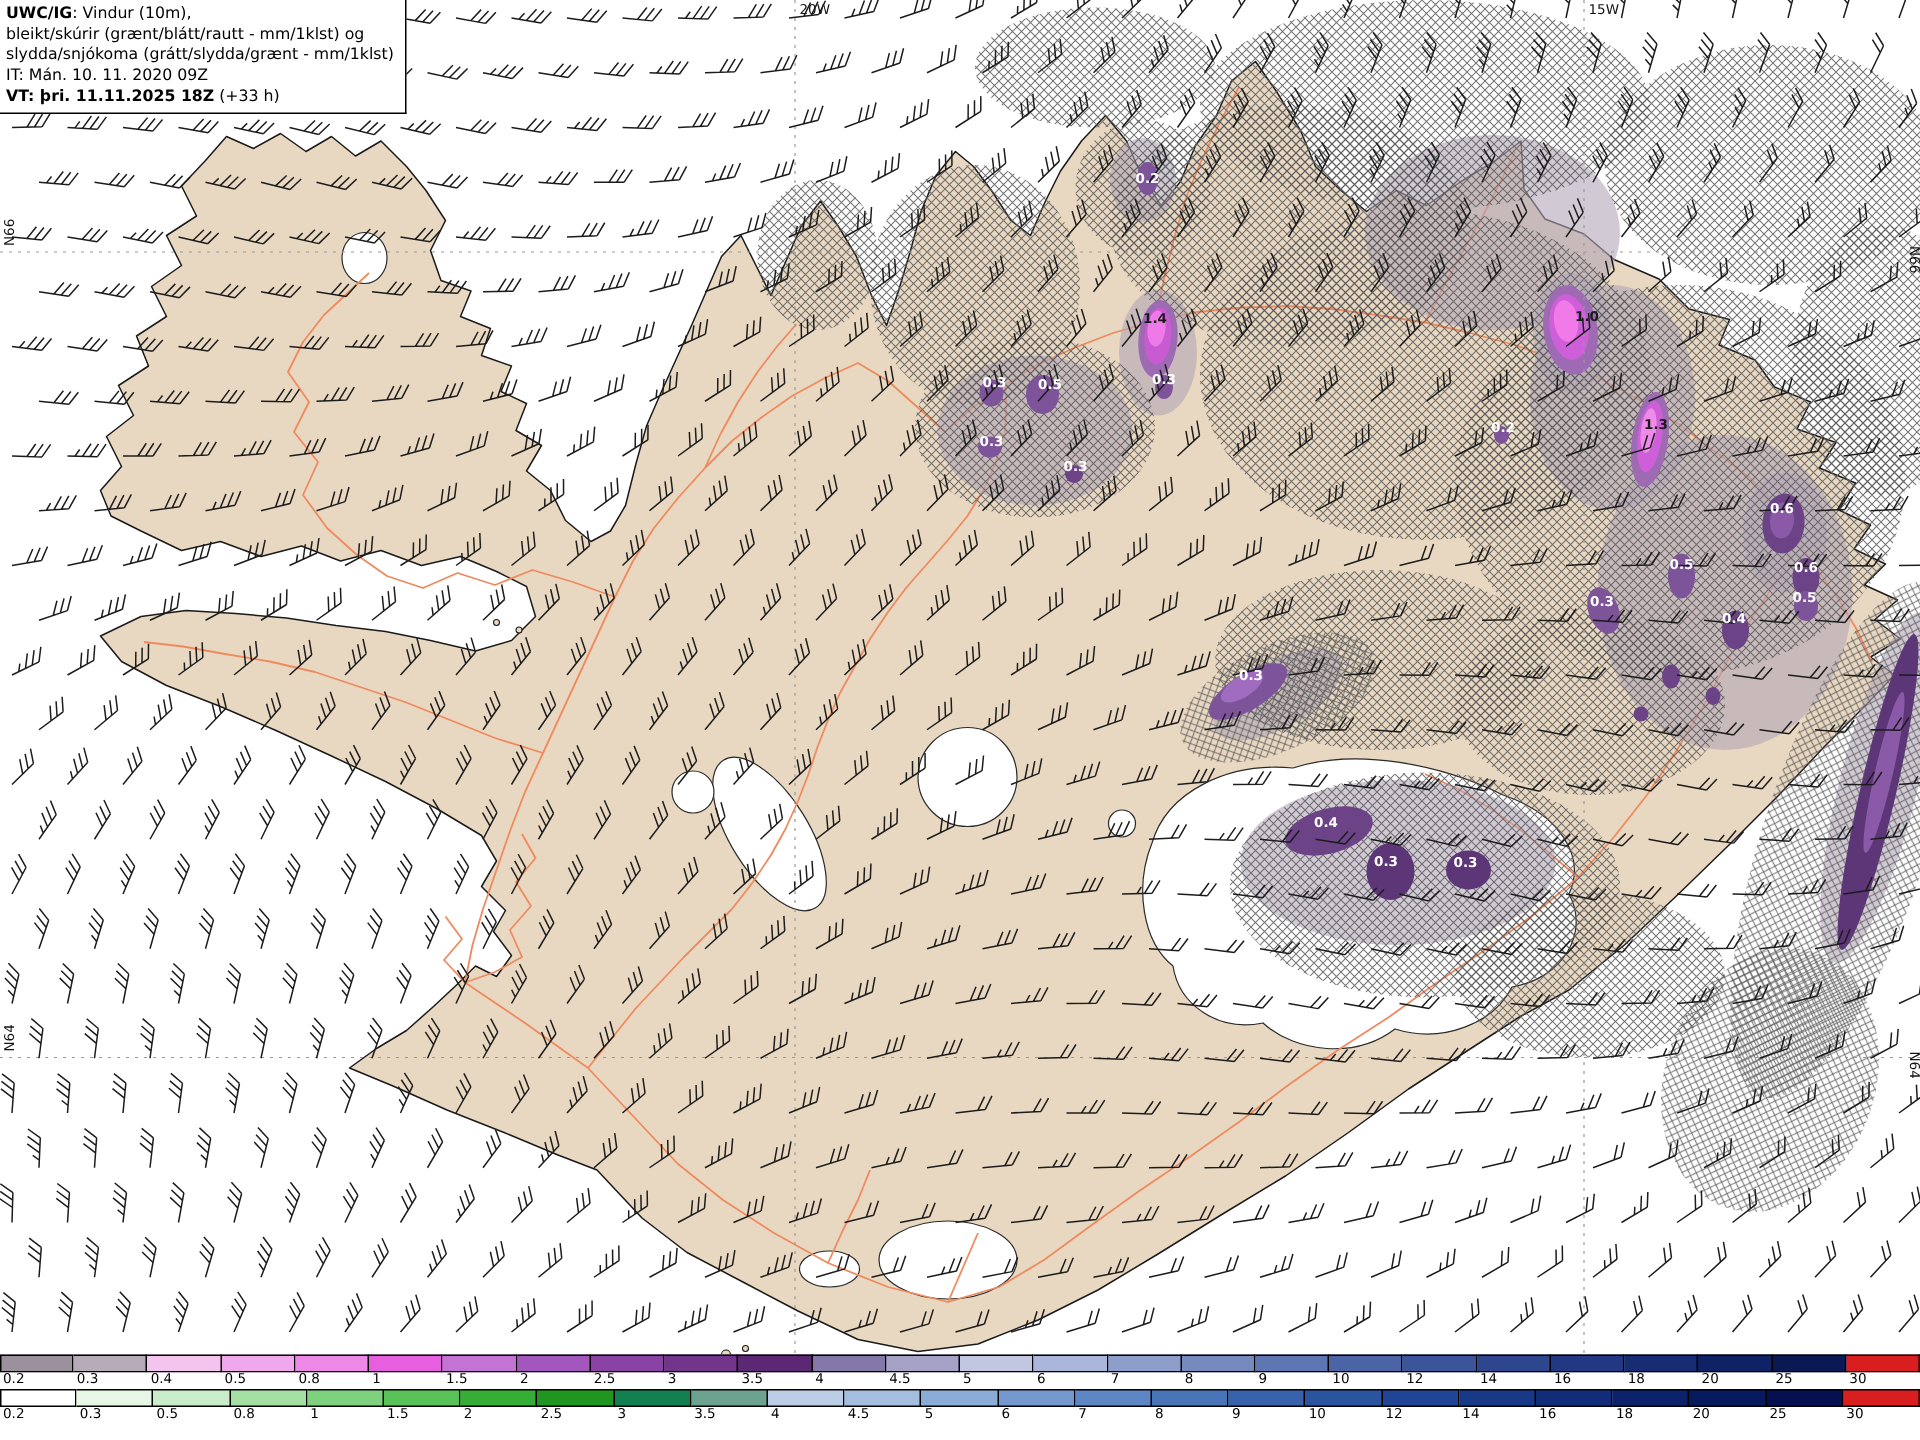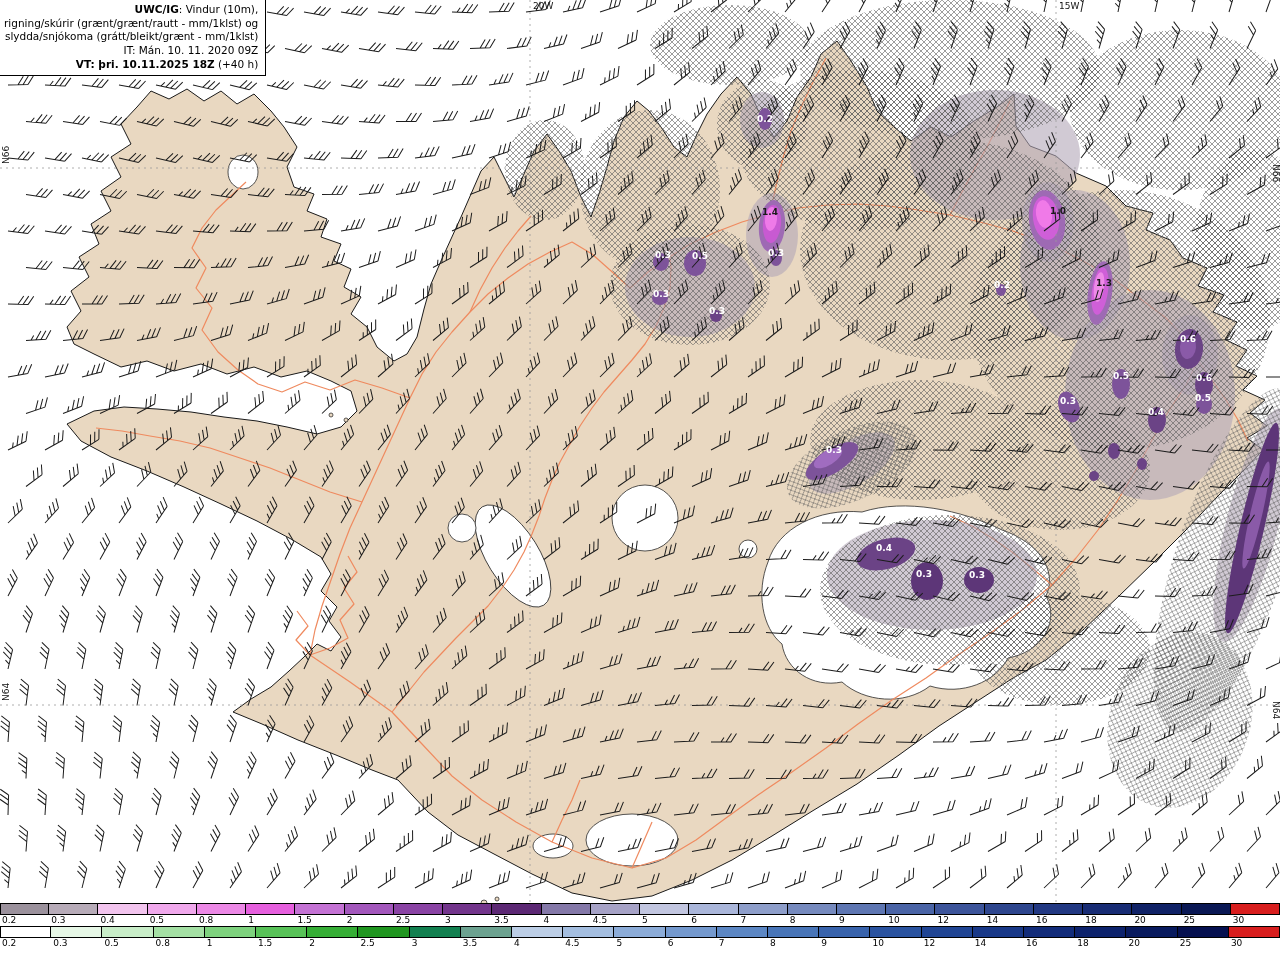--- a/index.html
+++ b/index.html
@@ -2,21 +2,21 @@
 <html><head>
 <meta charset="utf-8">
 <style>
   html,body{margin:0;padding:0;background:#fff;}
   body{font-family:"DejaVu Sans","Liberation Sans",sans-serif;}
   .page{position:relative;width:1280px;height:960px;overflow:hidden;background:#fff;}
   #map-svg{display:block;}
   .info-box{
     position:absolute;top:0;left:0;z-index:5;
     background:#fff;border:1px solid #000;border-top:none;border-left:none;
-    padding:3px 7px 4px 4px;font-size:10.5px;line-height:1.3;color:#000;text-align:right;
+    padding:3px 7px 4px 4px;font-size:10.5px;line-height:1.3;color:#000;
   }
   .info-box .line{white-space:nowrap;}
   .info-box b{font-weight:bold;}
   #colorbars{width:1280px;background:#fff;}
   .cb-row{display:flex;width:1280px;}
   .cb-cell{flex:1 1 0;min-width:0;}
   .cb-swatch{height:12px;border-top:1px solid #000;border-bottom:1px solid #000;border-right:1px solid #000;box-sizing:border-box;}
   .cb-cell:first-child .cb-swatch{border-left:1px solid #000;}
   .cb-label{height:11px;font-size:9px;line-height:11px;padding-left:2px;color:#000;background:#fff;overflow:hidden;white-space:nowrap;}
 </style>
@@ -1010,24 +1010,24 @@
       <text x="1203" y="401" font-size="9" font-weight="600" fill="#ffffff" text-anchor="middle">0.5</text>
       <text x="1156" y="415" font-size="9" font-weight="600" fill="#ffffff" text-anchor="middle">0.4</text>
       <text x="834" y="453" font-size="9" font-weight="600" fill="#ffffff" text-anchor="middle">0.3</text>
       <text x="884" y="551" font-size="9" font-weight="600" fill="#ffffff" text-anchor="middle">0.4</text>
       <text x="924" y="577" font-size="9" font-weight="600" fill="#ffffff" text-anchor="middle">0.3</text>
       <text x="977" y="578" font-size="9" font-weight="600" fill="#ffffff" text-anchor="middle">0.3</text>
     </svg>
 
   <div class="info-box">
     <div class="line"><b>UWC/IG</b><span>: Vindur (10m),</span></div>
-    <div class="line">rigning/skúrir (grænt/grænt/rautt - mm/1klst) og</div>
-    <div class="line">slydda/snjókoma (grátt/bleikt/grænt - mm/1klst)</div>
+    <div class="line">bleikt/skúrir (grænt/blátt/rautt - mm/1klst) og</div>
+    <div class="line">slydda/snjókoma (grátt/slydda/grænt - mm/1klst)</div>
     <div class="line">IT: Mán. 10. 11. 2020 09Z</div>
-    <div class="line"><b>VT: þri. 10.11.2025 18Z</b><span> (+40 h)</span></div>
+    <div class="line"><b>VT: þri. 11.11.2025 18Z</b><span> (+33 h)</span></div>
   </div>
 
   <div id="colorbars">
     <div class="cb-row" id="cbar-top">
         <div class="cb-cell">
           <div class="cb-swatch" style="background: rgb(155, 145, 156);"></div>
           <div class="cb-label">0.2</div>
         </div>
         <div class="cb-cell">
           <div class="cb-swatch" style="background: rgb(183, 171, 184);"></div>

